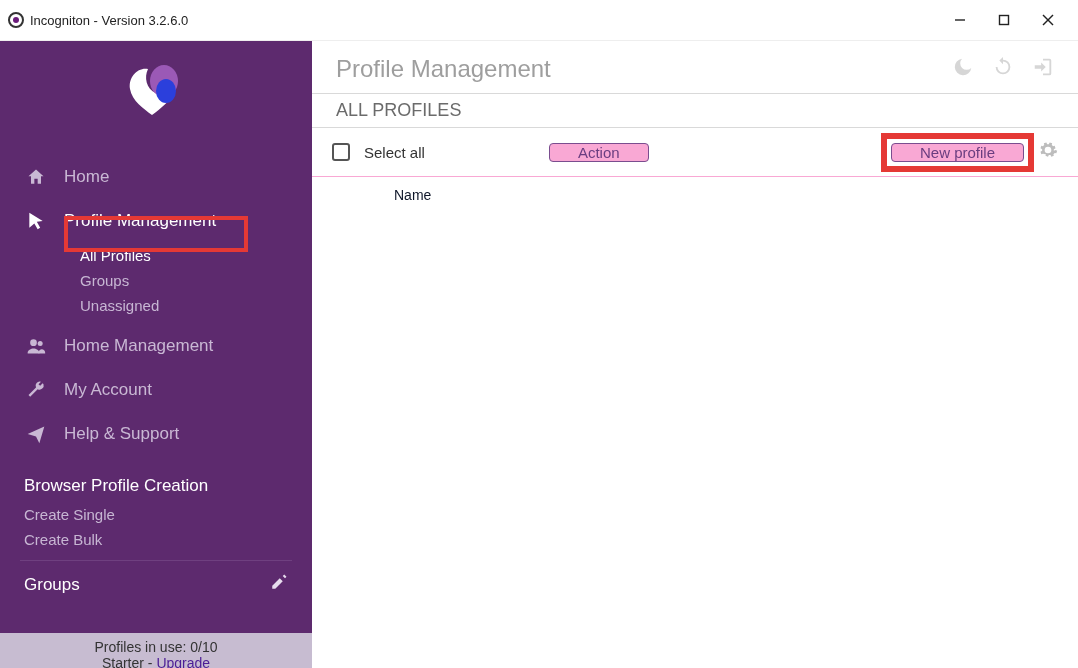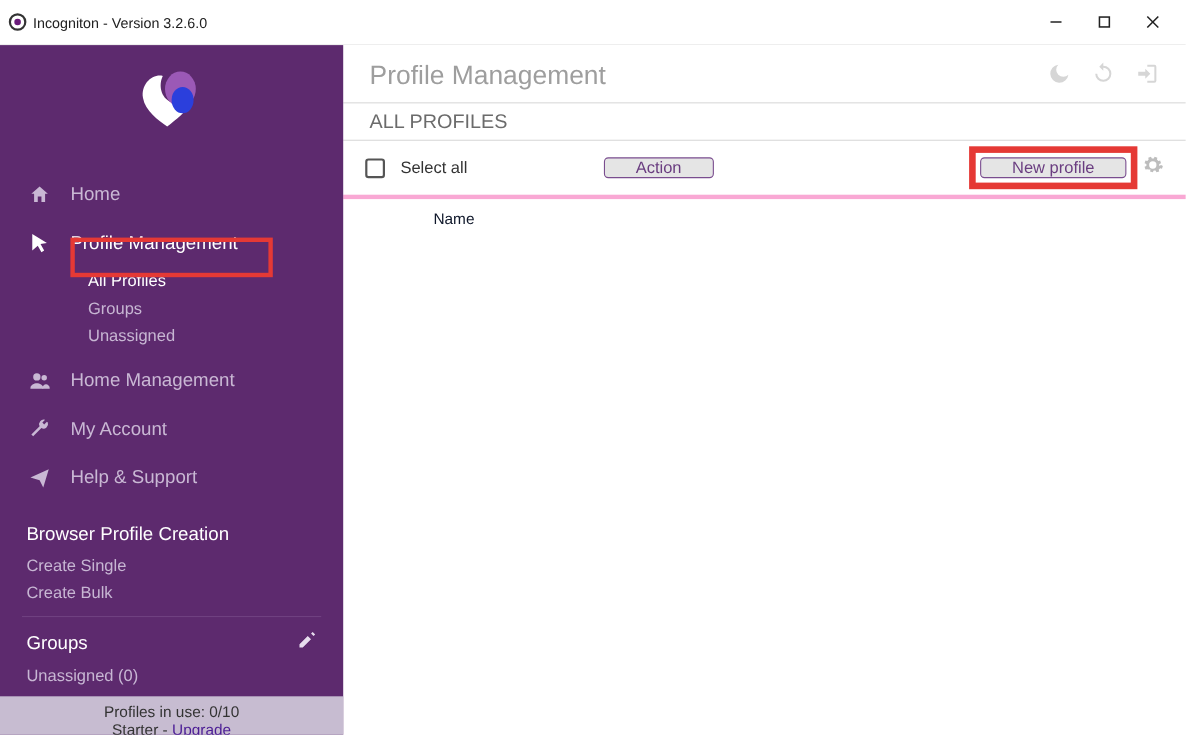--- a/index.html
+++ b/index.html
@@ -45,24 +45,24 @@
 
 .main { flex: 1; background: #fff; display: flex; flex-direction: column; }
 .main-header { display: flex; align-items: center; padding: 14px 24px 10px; }
 .main-title { font-size: 24px; color: #9e9e9e; flex: 1; }
 .header-icons { display: flex; gap: 18px; color: #d6d6d6; }
 .header-icons svg { width: 22px; height: 22px; }
 
 .sub-header { padding: 6px 24px 6px; border-top: 1px solid #d9d9d9; border-bottom: 1px solid #d9d9d9; }
 .sub-header-title { font-size: 18px; color: #6b6b6b; }
 
-.toolbar { display: flex; align-items: center; gap: 14px; padding: 12px 20px; border-bottom: 4px solid #f9a8d4; }
+.toolbar { display: flex; align-items: center; gap: 14px; padding: 12px 20px; border-bottom: 1px solid #f9a8d4; }
 .checkbox { width: 18px; height: 18px; border: 2px solid #555; border-radius: 3px; background: #fff; }
 .select-all-label { font-size: 15px; color: #333; margin-right: 30px; }
-.btn { border: 1px solid #7a4d8f; background: #e5e5e5; color: #6a3d80; border-radius: 4px; padding: 0 28px; font-size: 15px; cursor: pointer; }
+.btn { border: 1px solid #7a4d8f; background: #f9a8d4; color: #6a3d80; border-radius: 4px; padding: 0 28px; font-size: 15px; cursor: pointer; }
 .action-btn { margin-left: 80px; }
 .new-profile-wrap { position: relative; margin-left: auto; }
 .hb2 { left: -10px; top: -10px; right: -10px; bottom: -10px; border: 6px solid #e53935; position: absolute; pointer-events: none; }
 .search-input { border: 1px solid #c8c8c8; border-radius: 4px; padding: 5px 10px; font-size: 14px; width: 160px; color: #777; }
 .gear { color: #bdbdbd; }
 .gear svg { width: 20px; height: 20px; }
 
 .table-header { padding: 10px 24px; font-size: 14px; color: #0f172a; }
 .col-name { margin-left: 58px; }
 </style>
@@ -161,21 +161,20 @@
     <div class="section-link">Create Bulk</div>
 
     <div class="divider"></div>
 
     <div class="section-hdr no-border" style="border-top:none;margin-top:0;padding-top:4px;">
       <span>Groups</span>
       <span class="edit-icon"><svg viewBox="0 0 24 24">
             <path d="M3 17v4h4L17 11l-4-4L3 17zM20 7l-3-3 2-2 3 3-2 2z"></path>
           </svg></span>
     </div>
-    <div class="section-link">Unassigned (0)</div>
 
     <div class="highlight-box hb1"></div>
 
     <div class="sidebar-footer">
       <div>
         <span>Profiles in use:  </span><span>0/10</span>
       </div>
       <div>
         <span>Starter - </span><a href="#">Upgrade</a>
       </div>

